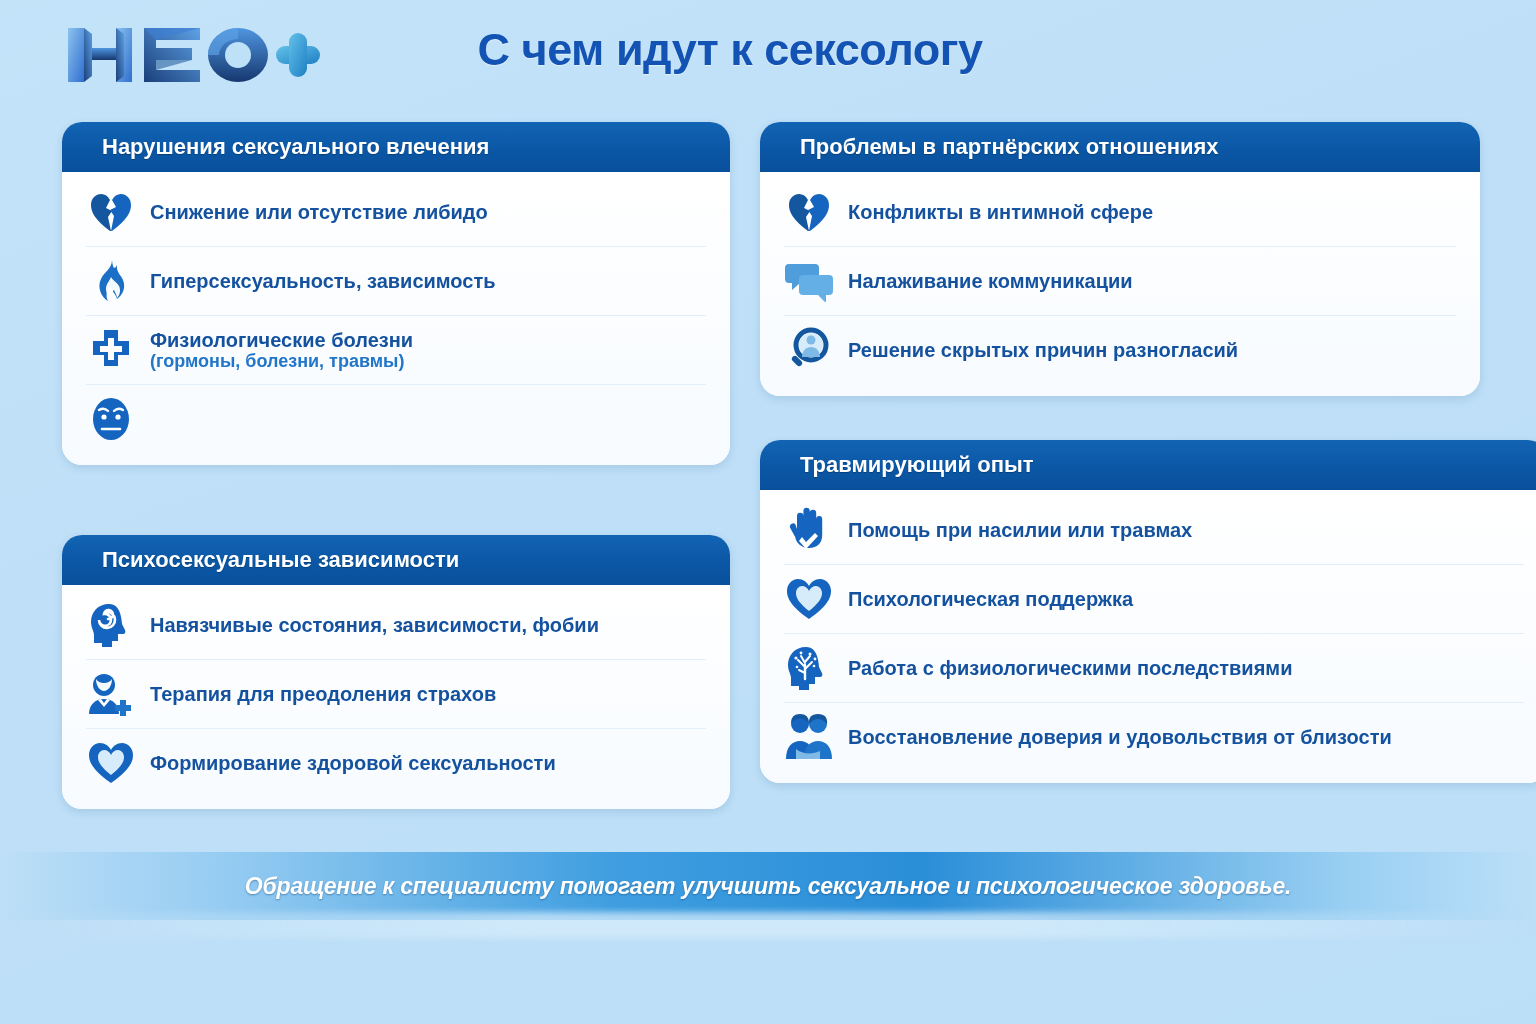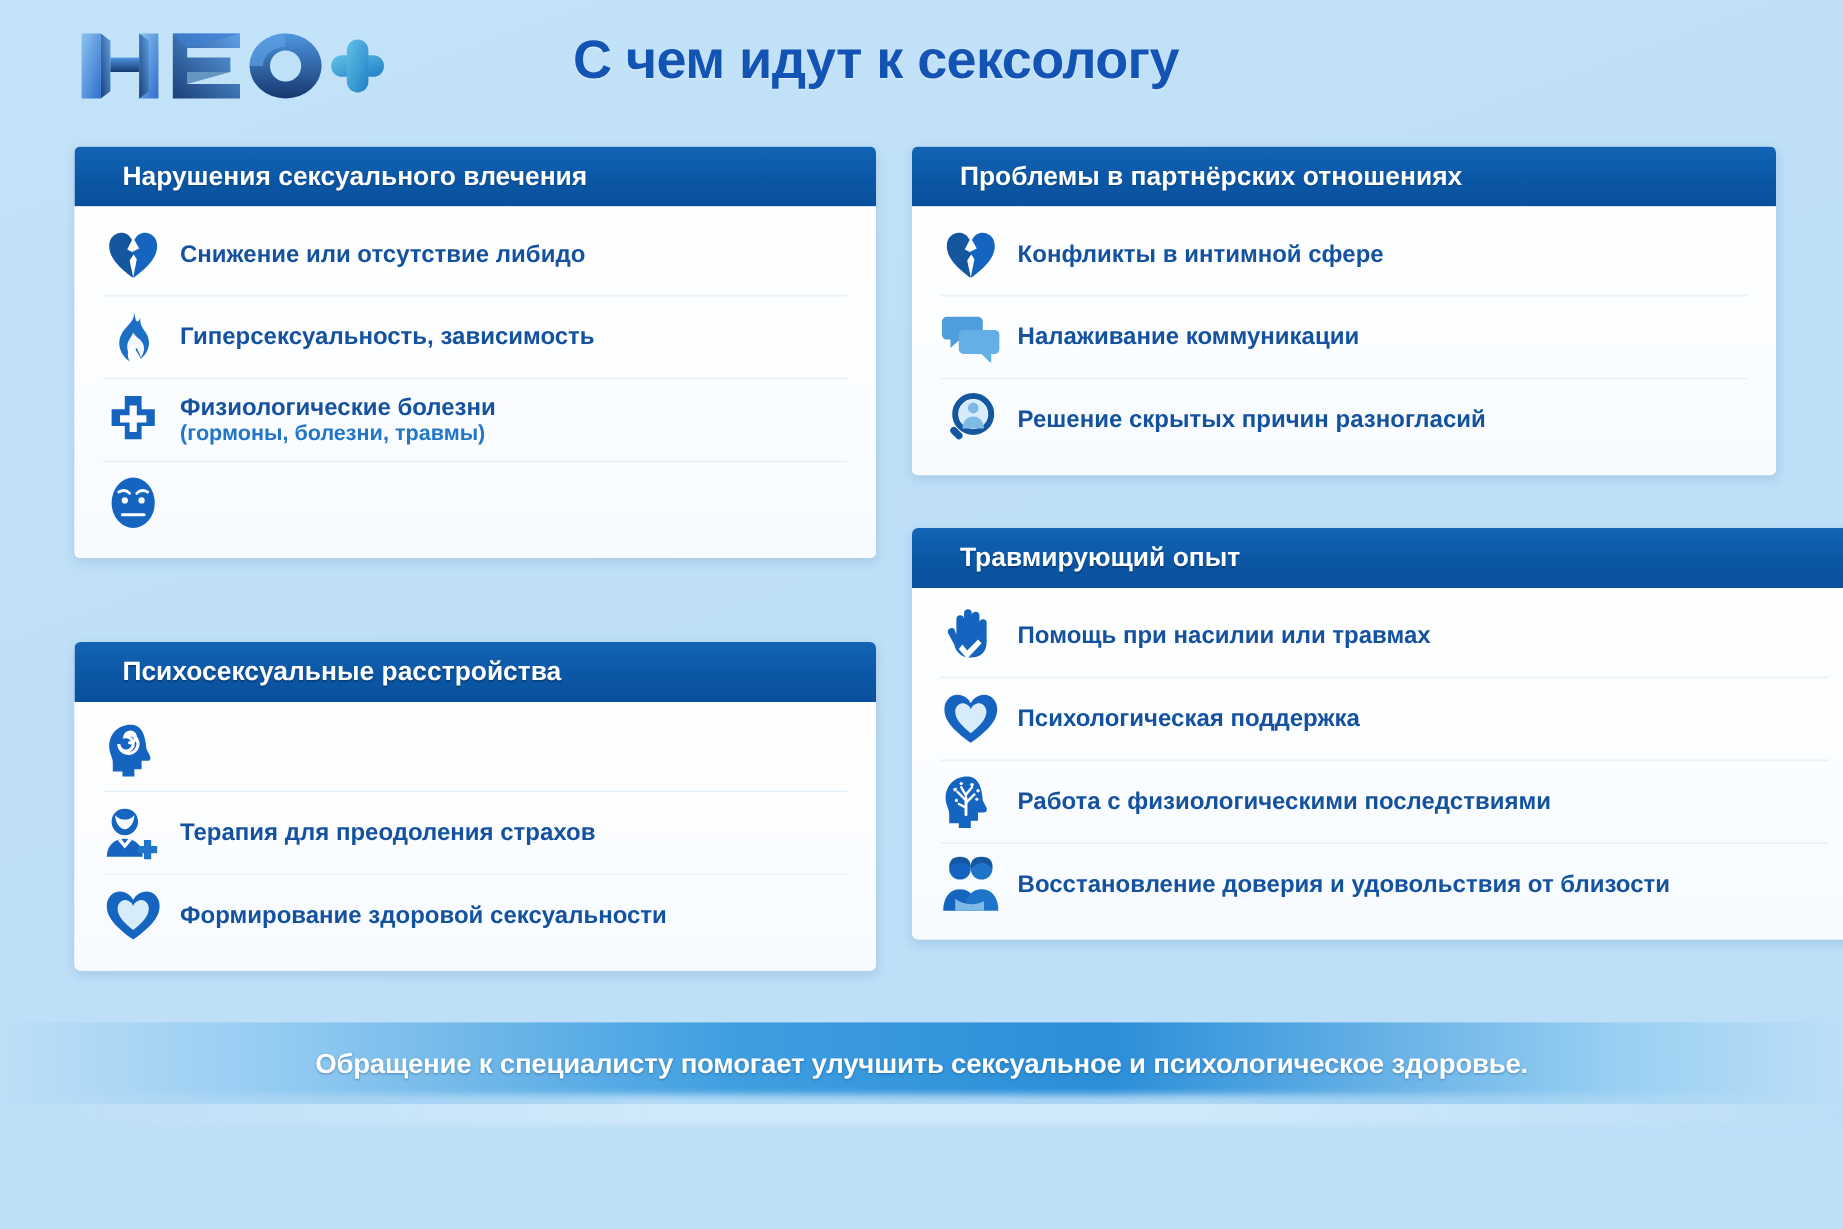--- a/index.html
+++ b/index.html
@@ -43,21 +43,21 @@
     letter-spacing: -0.5px;
     color: #1353b4;
     text-align: center;
     line-height: 1.15;
     text-shadow: 0 1px 1px rgba(255,255,255,0.55);
   }
 
   
   .card {
     position: absolute;
-    border-radius: 5px;
+    border-radius: 20px;
     background: #fbfdff;
     box-shadow: 0 3px 9px rgba(23,70,130,0.14);
     overflow: hidden;
   }
   .card-header {
     height: 50px;
     background: linear-gradient(180deg, #1264b4 0%, #0b57a5 55%, #09509c 100%);
     display: flex;
     align-items: center;
     padding-left: 40px;
@@ -127,20 +127,21 @@
     background: linear-gradient(90deg,
         rgba(137,200,240,0.0) 0%,
         rgba(120,190,238,0.55) 14%,
         #3f9ee0 40%,
         #2a8ed8 60%,
         rgba(120,193,238,0.5) 88%,
         rgba(140,203,241,0.0) 100%);
     display: flex;
     align-items: center;
     justify-content: center;
+    font-style: italic;
   }
   .footer-text {
     font-size: 23px;
     color: #ffffff;
     font-weight: bold;
     letter-spacing: -0.2px;
     text-shadow: 0 1px 2px rgba(12,60,110,0.45);
     white-space: nowrap;
   }
   .footer-glow {
@@ -259,30 +260,33 @@
               <path d="M11 33 h18" stroke="#ffffff" stroke-width="2.6" stroke-linecap="round"></path>
             </svg>
         </span>
       </div>
 
     </div>
   </div>
 
   <div class="card" id="card-psychosexual">
     <div class="card-header">
-      <span class="card-header-title">Психосексуальные расстройства</span>
+      <span class="card-header-title">Психосексуальные зависимости</span>
     </div>
     <div class="card-body">
 
       <div class="item">
         <span class="item-icon">
           <svg width="46" height="46" viewBox="0 0 46 46">
               <path d="M21 2 C10 2 3 10 3 20 C3 26 6 29 6 33 l0 8 h8 v4 h10 v-6 h6 v-7 h5 c2 0 3 -2 2 -4 l-3 -6 C33 7 28 2 21 2 Z" fill="#1565c0"></path>
               <path d="M18 10 a8 8 0 1 1 -7 8 a6 6 0 1 0 5 -6 a4.5 4.5 0 1 1 4 5" stroke="#ffffff" stroke-width="2.6" fill="none" stroke-linecap="round"></path>
             </svg>
+        </span>
+        <span class="item-text">
+          <span class="item-label">Навязчивые состояния, зависимости, фобии</span>
         </span>
       </div>
 
       <div class="item">
         <span class="item-icon">
           <svg width="48" height="48" viewBox="0 0 48 48">
               <path d="M17 4 C10 4 6 9 6 15 c0 6 5 11 11 11 c6 0 11 -5 11 -11 C28 9 24 4 17 4 Z" fill="#1565c0"></path>
               <path d="M9 9 q8 -6 16 0 q1 5 -2 6 q-6 -4 -12 0 q-3 -1 -2 -6z" fill="#1565c0"></path>
               <path d="M17 13 c-4 0 -7 -2 -8 -4 c0 7 4 12 8 12 c4 0 8 -5 8 -12 c-1 2 -4 4 -8 4z" fill="#f4fbff"></path>
               <path d="M2 44 c0 -9 6 -15 15 -15 c9 0 15 6 15 15 z" fill="#1565c0"></path>

